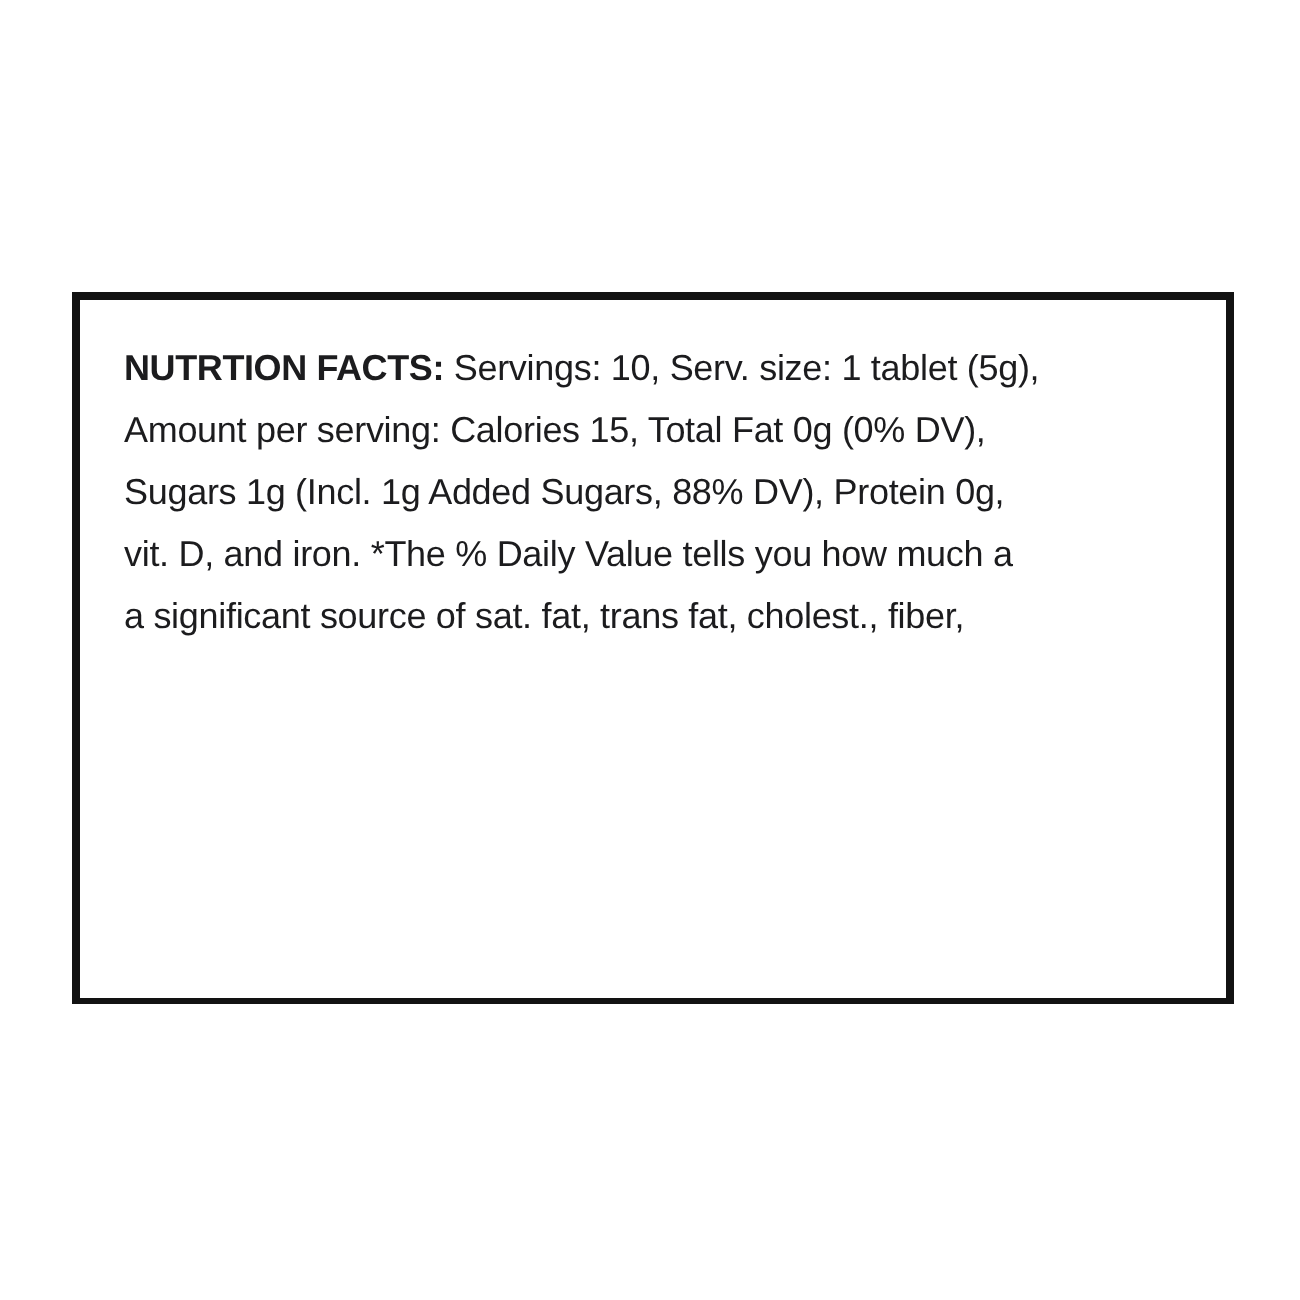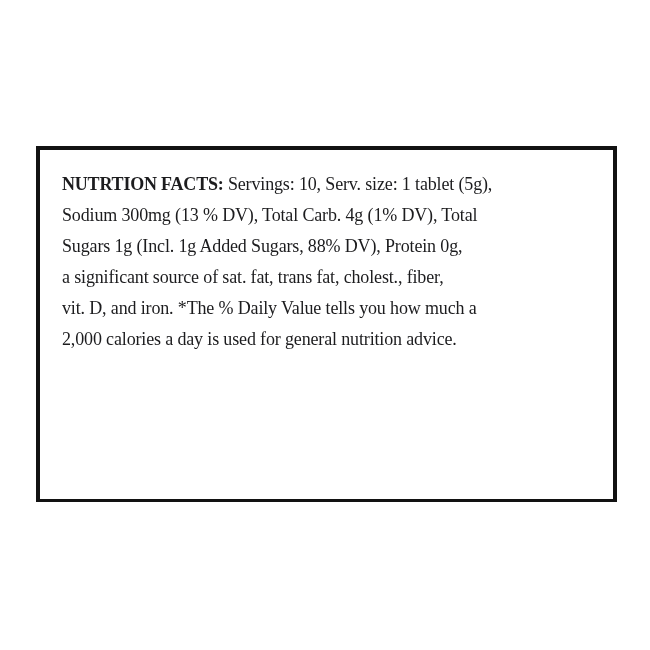--- a/index.html
+++ b/index.html
@@ -9,21 +9,20 @@
     height: 650px;
     background: #ffffff;
     font-family: "Liberation Sans", sans-serif;
   }
   .page {
     position: relative;
     width: 650px;
     height: 502px;
     background: #ffffff;
     overflow: hidden;
-    font-family: Liberation Serif, serif;
   }
   .label-box {
     position: absolute;
     left: 36px;
     top: 146px;
     width: 581px;
     height: 357px;
     box-sizing: border-box;
     border: 4px solid #121212;
     background: #ffffff;
@@ -41,19 +40,18 @@
     font-weight: 700;
     letter-spacing: -0.2px;
   }
 </style>
 </head>
 <body>
 
 <div class="page">
   <div class="label-box">
     <p class="line"><strong>NUTRTION FACTS:</strong> <span>Servings: 10, Serv. size: 1 tablet (5g),</span></p>
-    <p class="line">Sodium 300mg (13 % DV), Total Carb. 4g (1% DV), Total</p>
+    <p class="line">Amount per serving: Calories 15, Total Fat 0g (0% DV),</p>
     <p class="line">Sugars 1g (Incl. 1g Added Sugars, 88% DV), Protein 0g,</p>
+    <p class="line">vit. D, and iron. *The % Daily Value tells you how much a</p>
     <p class="line">a significant source of sat. fat, trans fat, cholest., fiber,</p>
-    <p class="line">vit. D, and iron. *The % Daily Value tells you how much a</p>
-    <p class="line">2,000 calories a day is used for general nutrition advice.</p>
   </div>
 </div>
 
 </body></html>

